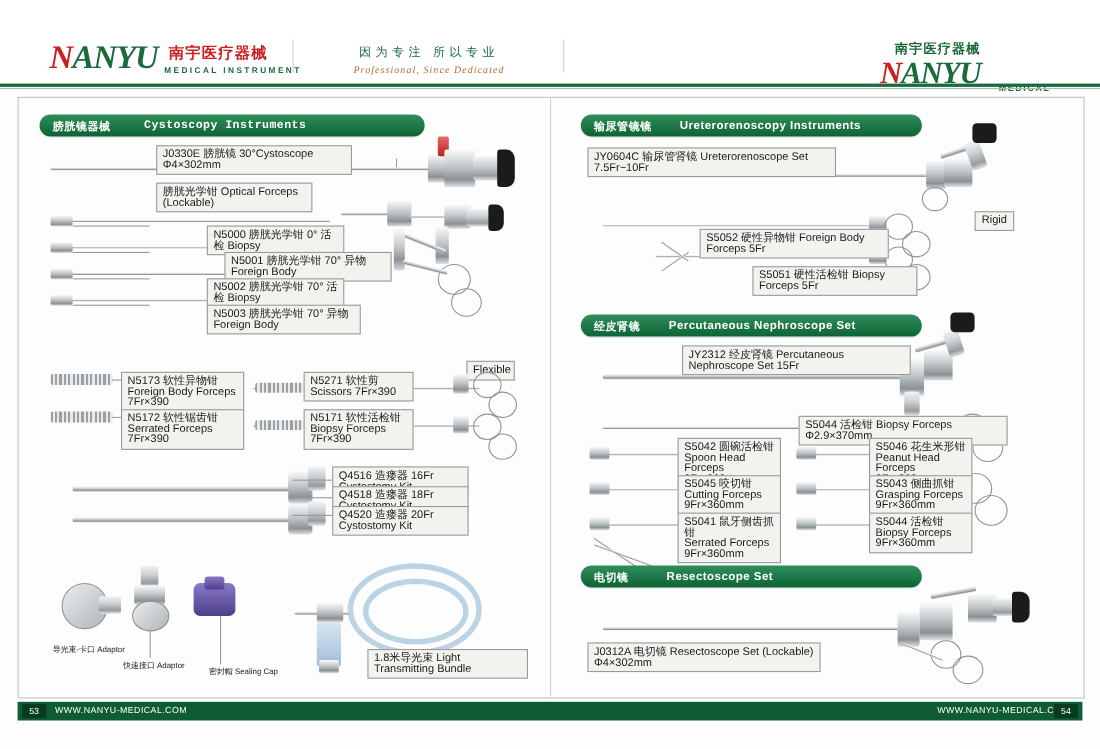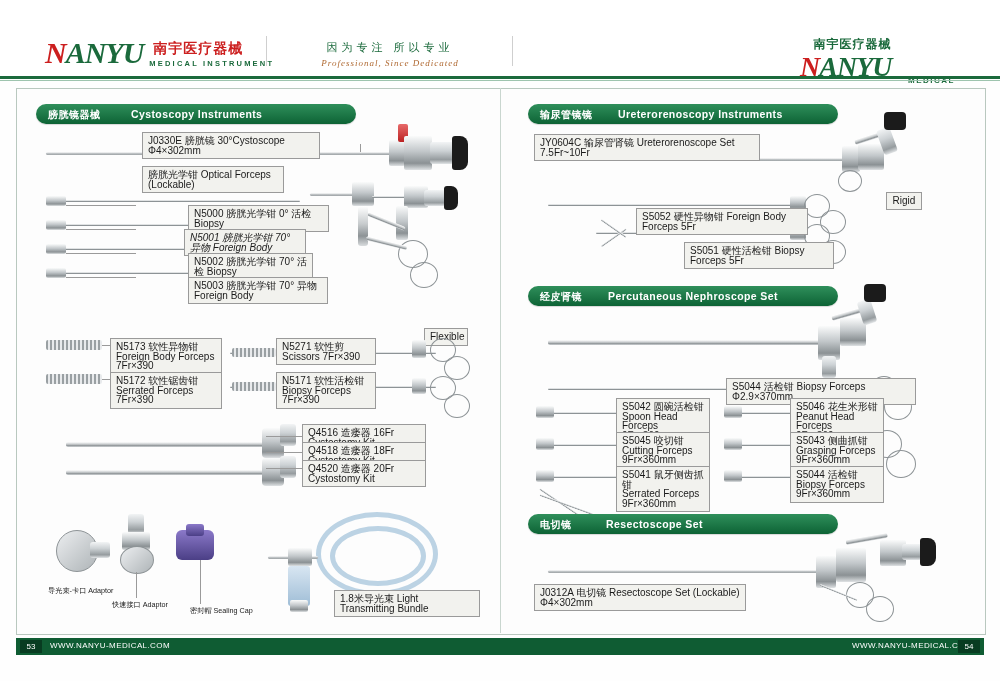--- a/index.html
+++ b/index.html
@@ -119,21 +119,21 @@
         </div>
       </div>
     </div>
     <div class="hdr-rule"></div>
     <div class="hdr-rule2"></div>
   </div>
 
   <div class="frame"></div>
   <div class="spine"></div>
 
-  <div class="sect" style="left:36px;top:104px;width:320px;">
+  <div class="sect" style="left:36px;top:104px;width:350px;font-family:Liberation Mono, monospace;">
     <span class="cn">膀胱镜器械</span>
     <span class="en" style="left:95px;">Cystoscopy Instruments</span>
   </div>
 
   <div class="imgwrap">
     <div class="shaft" style="left:46px;top:152px;width:345px;"></div>
     <div class="blk" style="left:389px;top:140px;width:16px;height:26px;"></div>
     <div class="red" style="left:398px;top:124px;width:10px;height:18px;"></div>
     <div class="blk" style="left:404px;top:136px;width:28px;height:34px;"></div>
     <div class="tube" style="left:430px;top:142px;width:24px;height:22px;"></div>
@@ -166,22 +166,22 @@
     <div class="shaft thin" style="left:46px;top:272px;width:254px;"></div>
     <div class="blk" style="left:46px;top:196px;width:20px;height:10px;"></div>
     <div class="blk" style="left:46px;top:220px;width:20px;height:10px;"></div>
     <div class="blk" style="left:46px;top:244px;width:20px;height:10px;"></div>
     <div class="blk" style="left:46px;top:268px;width:20px;height:10px;"></div>
     <div class="ln lnh" style="left:66px;top:205px;width:70px;"></div>
     <div class="ln lnh" style="left:66px;top:229px;width:70px;"></div>
     <div class="ln lnh" style="left:66px;top:253px;width:70px;"></div>
     <div class="ln lnh" style="left:66px;top:277px;width:70px;"></div>
   </div>
-  <div class="cap" style="left:188px;top:205px;width:141px;">N5000 膀胱光学钳  0°  活检 Biopsy</div>
-  <div class="cap" style="left:184px;top:229px;width:122px;font-style:italic;">N5001 膀胱光学钳 70°  异物 Foreign Body</div>
+  <div class="cap" style="left:188px;top:205px;width:125px;">N5000 膀胱光学钳  0°  活检 Biopsy</div>
+  <div class="cap" style="left:204px;top:229px;width:152px;">N5001 膀胱光学钳 70°  异物 Foreign Body</div>
   <div class="cap" style="left:188px;top:253px;width:125px;">N5002 膀胱光学钳 70°  活检 Biopsy</div>
   <div class="cap" style="left:188px;top:277px;width:140px;">N5003 膀胱光学钳 70°  异物 Foreign Body</div>
 
   <div class="cap center" style="left:424px;top:328px;width:44px;">Flexible</div>
   <div class="imgwrap">
     <div class="shaft thin" style="left:46px;top:344px;width:50px;"></div>
     <div class="shaft thin" style="left:46px;top:378px;width:50px;"></div>
     <div class="shaft thin" style="left:230px;top:352px;width:56px;"></div>
     <div class="shaft thin" style="left:230px;top:386px;width:56px;"></div>
 
@@ -304,20 +304,21 @@
 
   <div class="imgwrap">
     <div class="shaft thick" style="left:548px;top:340px;width:272px;"></div>
     <div class="blk" style="left:818px;top:326px;width:22px;height:34px;"></div>
     <div class="shaft" style="left:832px;top:316px;width:40px;height:5px;transform:rotate(-16deg);transform-origin:left center;"></div>
     <div class="blk" style="left:840px;top:318px;width:26px;height:28px;"></div>
     <div class="tube" style="left:860px;top:300px;width:14px;height:24px;transform:rotate(-18deg);"></div>
     <div class="eyecup" style="left:864px;top:284px;width:22px;height:18px;border-radius:4px;"></div>
     <div class="tube" style="left:822px;top:356px;width:14px;height:22px;"></div>
   </div>
+  <div class="cap" style="left:620px;top:314px;width:208px;">JY2312 经皮肾镜 Percutaneous Nephroscope Set 15Fr</div>
 
   <div class="imgwrap">
     <div class="shaft thin" style="left:548px;top:388px;width:312px;"></div>
     <div class="blk" style="left:856px;top:380px;width:16px;height:14px;"></div>
     <div class="ring" style="left:870px;top:376px;width:26px;height:24px;"></div>
     <div class="ring" style="left:884px;top:394px;width:26px;height:24px;"></div>
   </div>
   <div class="cap" style="left:726px;top:378px;width:190px;">S5044 活检钳 Biopsy Forceps  Φ2.9×370mm</div>
 
   <div class="imgwrap">

